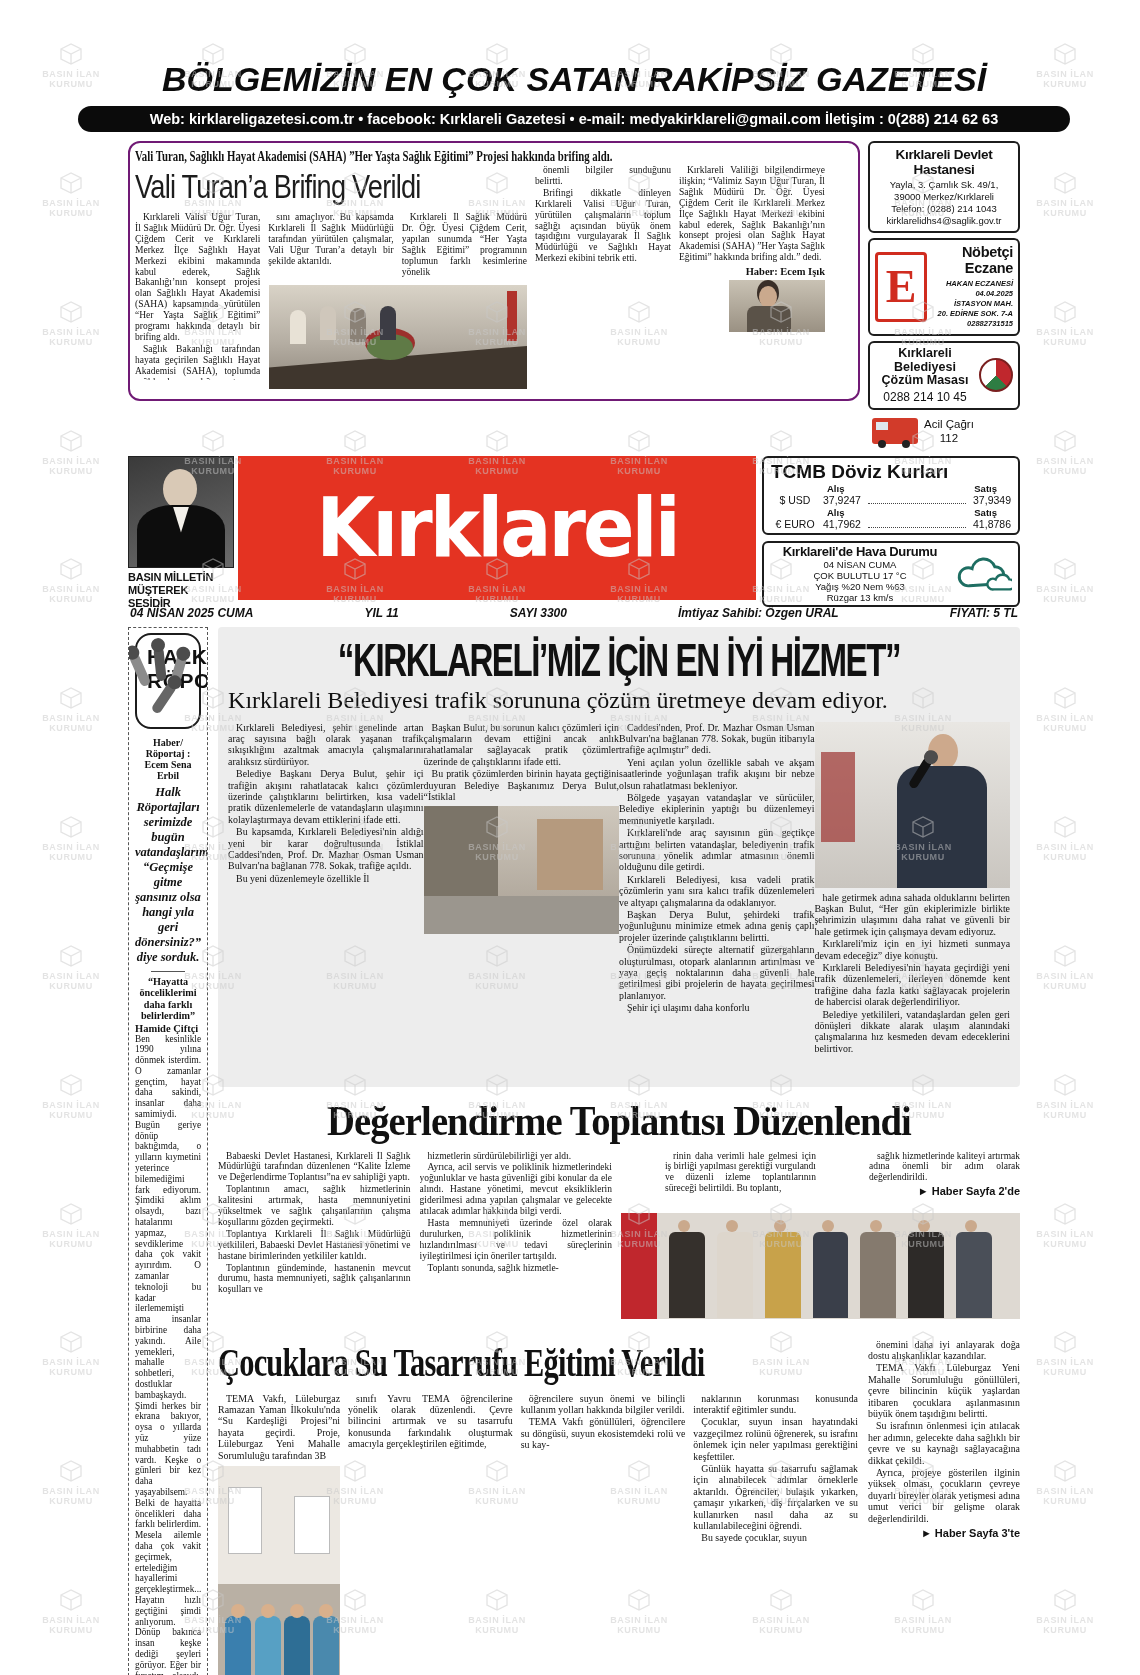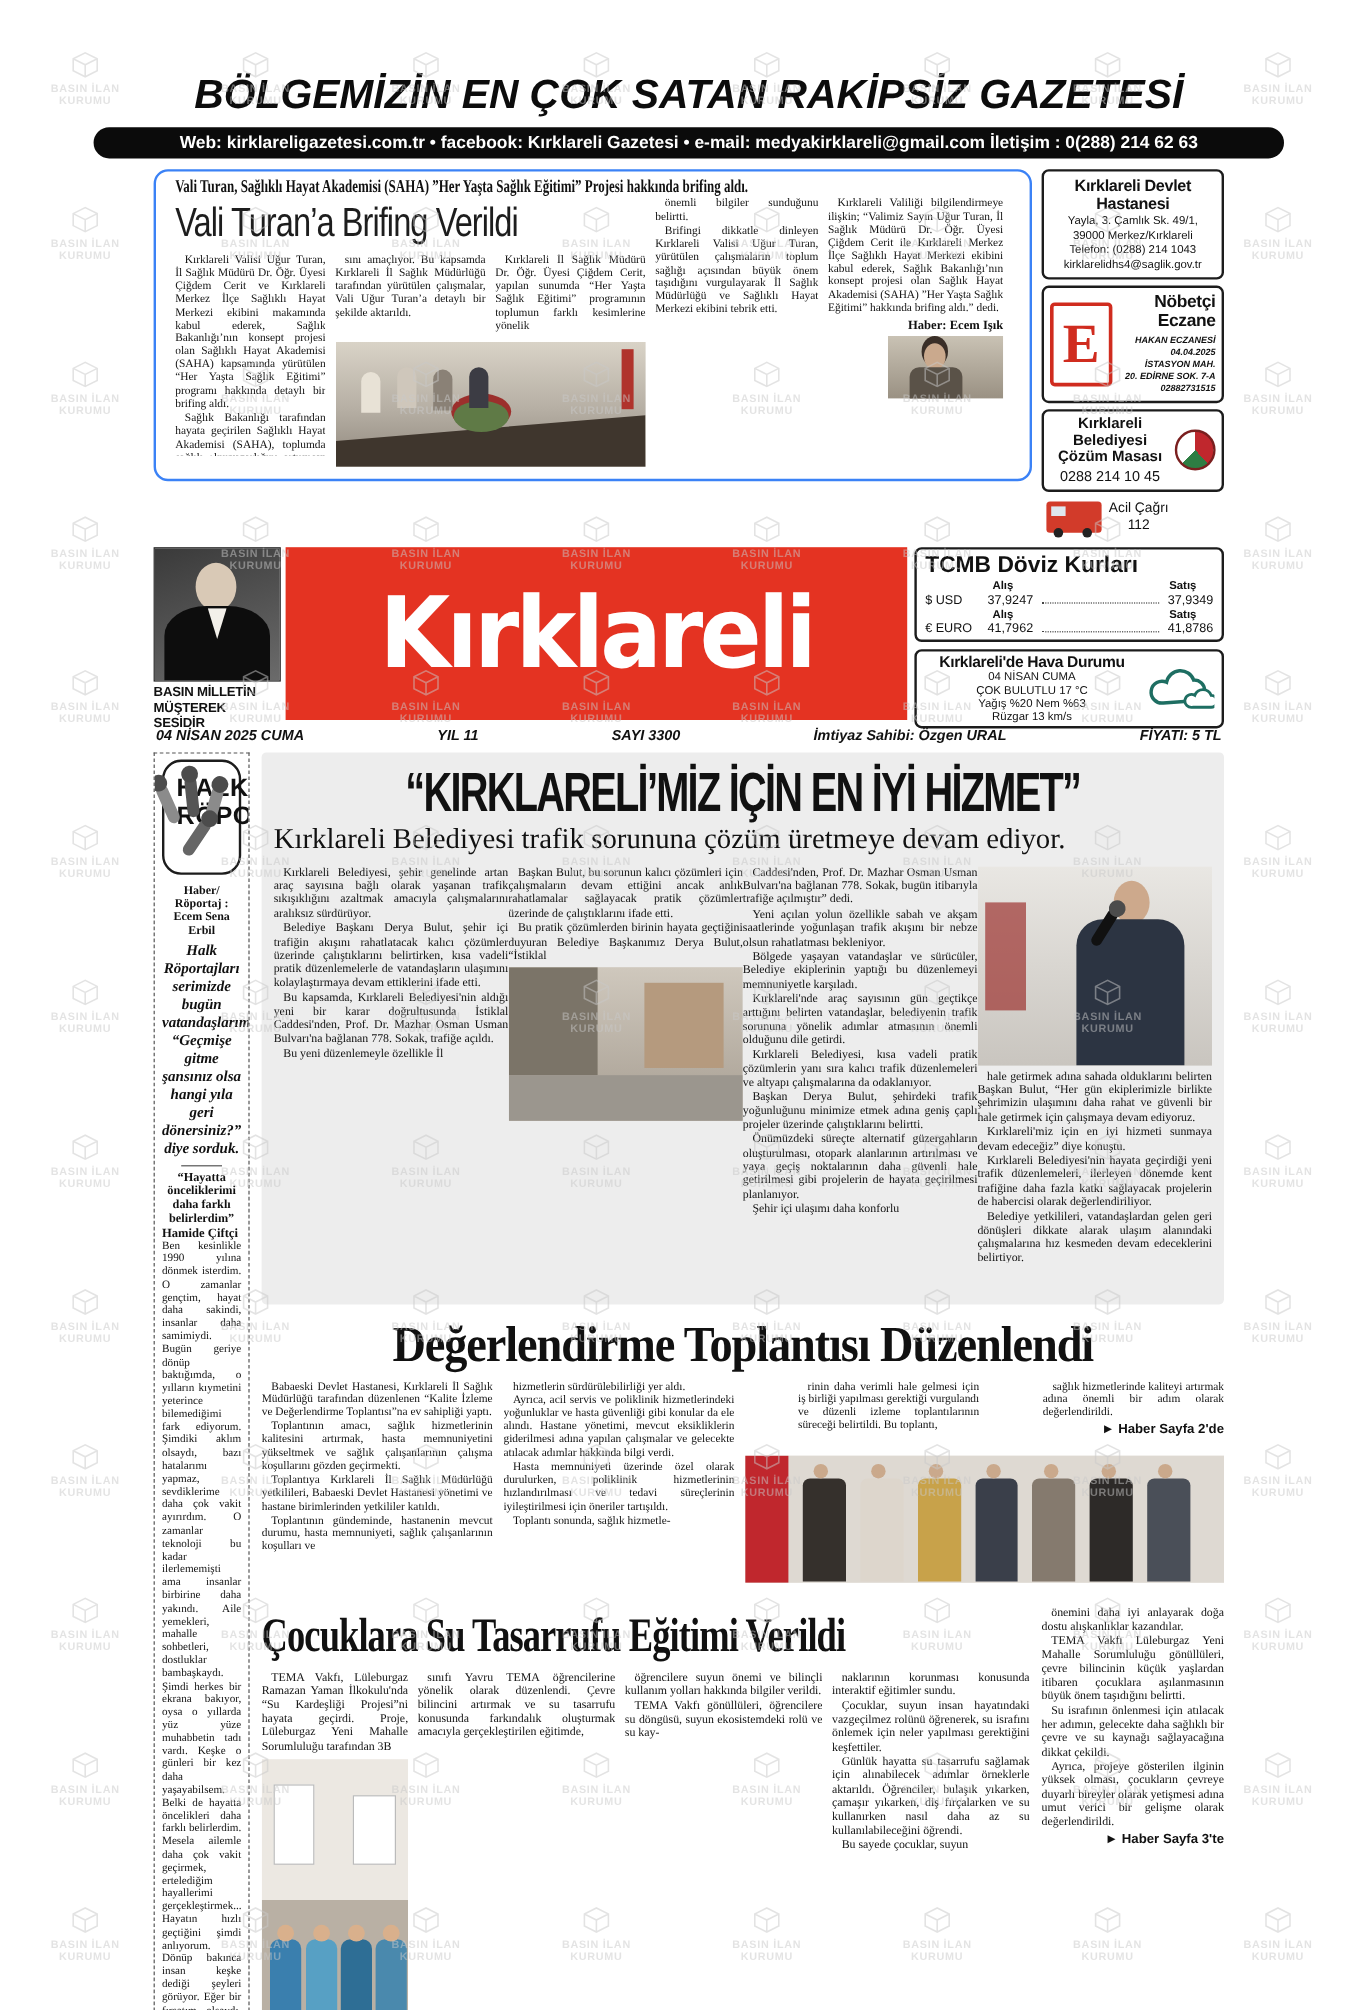--- a/index.html
+++ b/index.html
@@ -14,21 +14,21 @@
            font-family:"Liberation Sans",sans-serif;font-weight:bold;
            font-size:9px;letter-spacing:.6px;line-height:10px;}
   
   .banner-headline{margin-top:60px;text-align:center;font-family:"Liberation Sans",sans-serif;
      font-style:italic;font-weight:bold;font-size:34px;letter-spacing:0;color:#0c0c0c;}
   .black-bar{margin-top:7px;margin-left:-50px;width:992px;height:26px;border-radius:13px;
      background:#0b0b0b;color:#fff;font-family:"Liberation Sans",sans-serif;font-weight:bold;
      font-size:14.5px;line-height:26px;text-align:center;}
   
   .top-row{margin-top:9px;display:flex;gap:8px;}
-  .top-article-box{flex:1;border:2px solid #3b82f6;border-radius:12px;padding:5px 16px;
+  .top-article-box{flex:1;border:2px solid #701a75;border-radius:12px;padding:5px 5px;
      height:246px;overflow:hidden;}
   .kicker{font-weight:bold;font-size:15px;white-space:nowrap;transform:scaleX(.72);
      transform-origin:left center;}
   .ta-main{display:flex;gap:8px;height:224px;}
   .ta-left{width:392px;position:relative;}
   .ta-headline{font-family:"Liberation Sans",sans-serif;font-weight:400;font-size:34px;
      letter-spacing:-1px;white-space:nowrap;transform:scaleX(.8);transform-origin:left center;
      margin:2px 0 6px;color:#1d1d1d;}
   .ta-cols{display:flex;gap:8px;}
   .ta-col{flex:1;overflow:hidden;height:168px;}
@@ -78,21 +78,21 @@
   .ata-photo .shirt{position:absolute;left:44px;top:50px;width:16px;height:26px;background:#f3f0ea;clip-path:polygon(50% 100%,0 0,100% 0);}
   .slogan{font-family:"Liberation Sans",sans-serif;font-weight:bold;font-size:11px;line-height:13px;margin-top:3px;letter-spacing:-.2px;}
   .logo-box{flex:1;background:#e43322;display:flex;align-items:center;justify-content:center;overflow:hidden;}
   .logo-text{color:#fff;font-family:"DejaVu Sans",sans-serif;font-weight:bold;font-size:76px;
      letter-spacing:-3px;transform:scaleY(1.08);}
   .mast-right{width:258px;display:flex;flex-direction:column;gap:6px;font-family:"Liberation Sans",sans-serif;}
   .fx-box{border:2px solid #1c1c1c;border-radius:6px;padding:3px 7px;height:72px;}
   .fx-title{font-weight:bold;font-size:19px;}
   .fx-labels{display:flex;justify-content:space-between;font-weight:bold;font-size:9.5px;padding:0 14px 0 56px;}
   .fx-row{display:flex;align-items:baseline;font-size:10.5px;gap:4px;}
-  .fx-cur{width:48px;}
+  .fx-cur{width:48px;text-align:center;}
   .fx-dots{flex:1;border-bottom:1.5px dotted #444;margin:0 3px 2px;}
   .weather-box{border:2px solid #1c1c1c;border-radius:6px;padding:3px 6px;height:56px;
      display:flex;align-items:center;gap:4px;}
   .w-text{flex:1;text-align:center;}
   .w-title{font-weight:bold;font-size:13px;letter-spacing:-.3px;}
   .w-line{font-size:9.5px;line-height:11px;}
   
   .dateline{margin-top:4px;display:flex;justify-content:space-between;
      font-family:"Liberation Sans",sans-serif;font-style:italic;font-weight:bold;font-size:12px;
      padding:2px 2px;}

